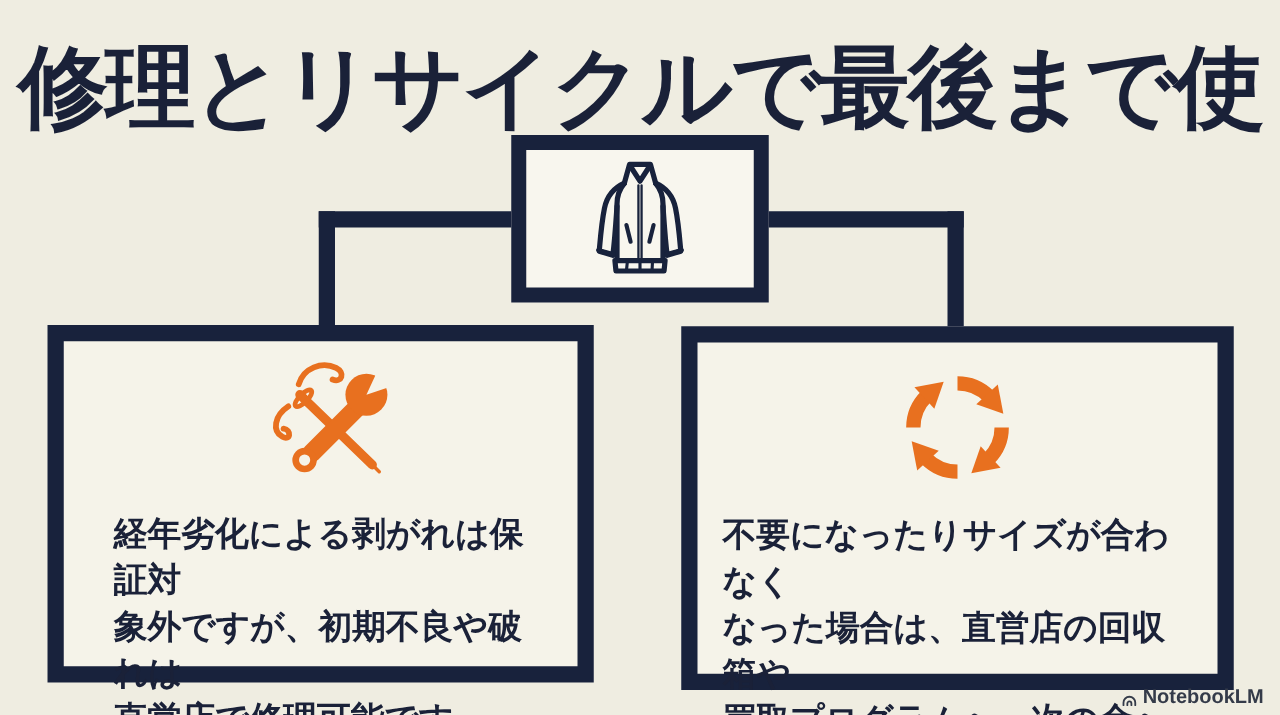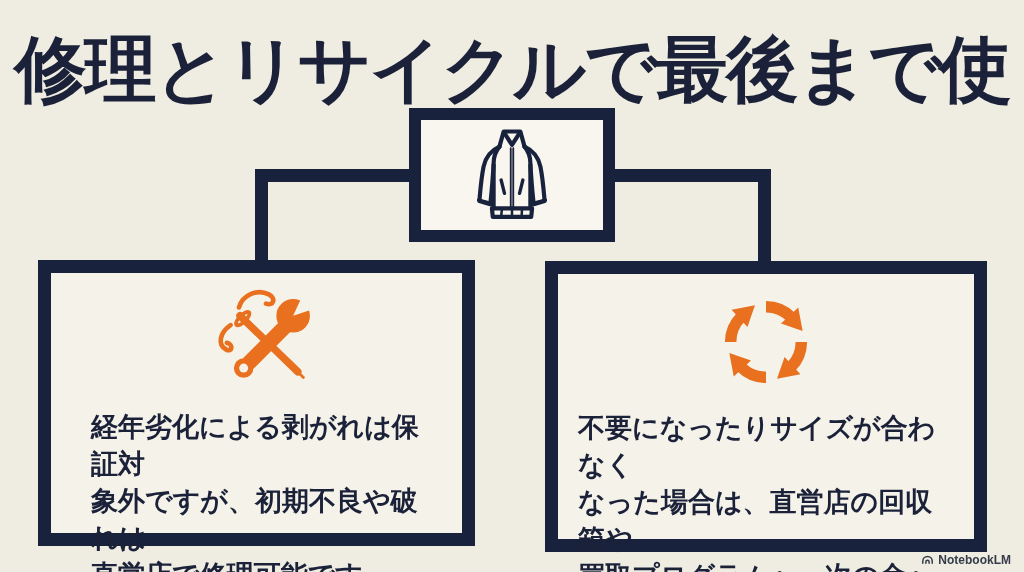--- a/index.html
+++ b/index.html
@@ -32,22 +32,22 @@
   .branch-icon {
     height:124px; margin-top:6px;
     display:flex; align-items:center; justify-content:center;
   }
   .branch-text {
     margin:6px 0 0; padding:0 20px;
     font-size:27px; line-height:37px; font-weight:700; color:#1A2138;
   }
   .watermark {
     position:absolute; right:13px; bottom:5px;
-    display:flex; align-items:flex-start; gap:4px;
-    font-size:12px; font-weight:600; color:#343B49;
+    display:flex; align-items:flex-end; gap:4px;
+    font-size:16px; font-weight:600; color:#343B49;
   }
   .icon-wrap { display:inline-flex; }
 </style>
 </head>
 <body>
 
 <div class="stage">
 
   <h1 class="title">修理とリサイクルで最後まで使い切る</h1>
 

